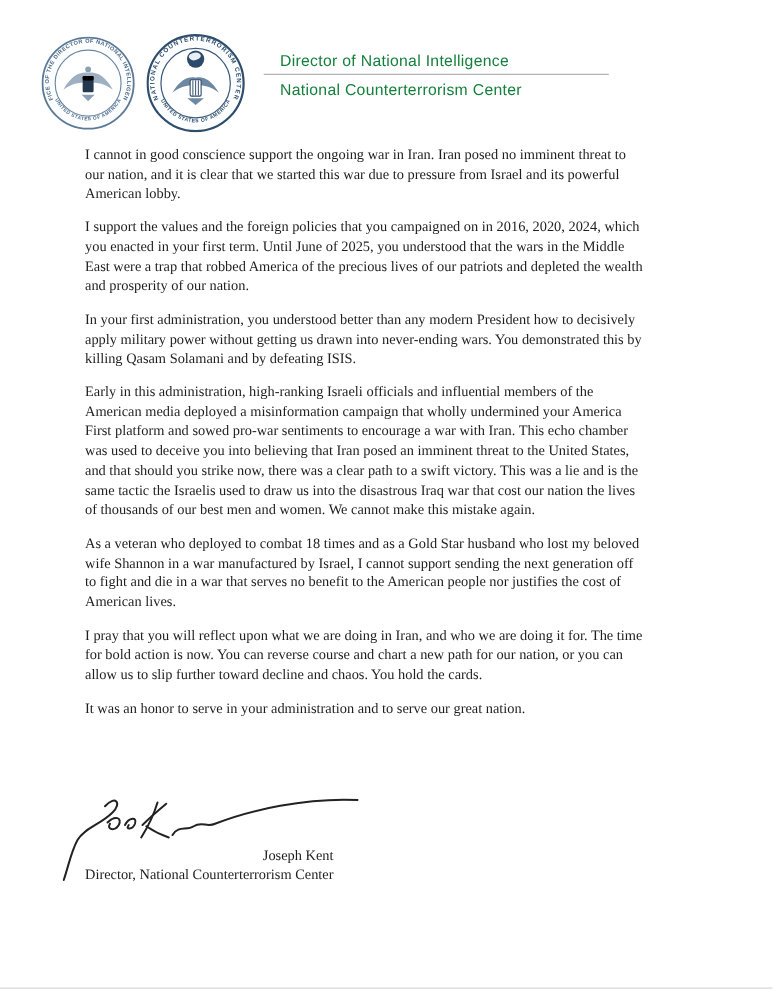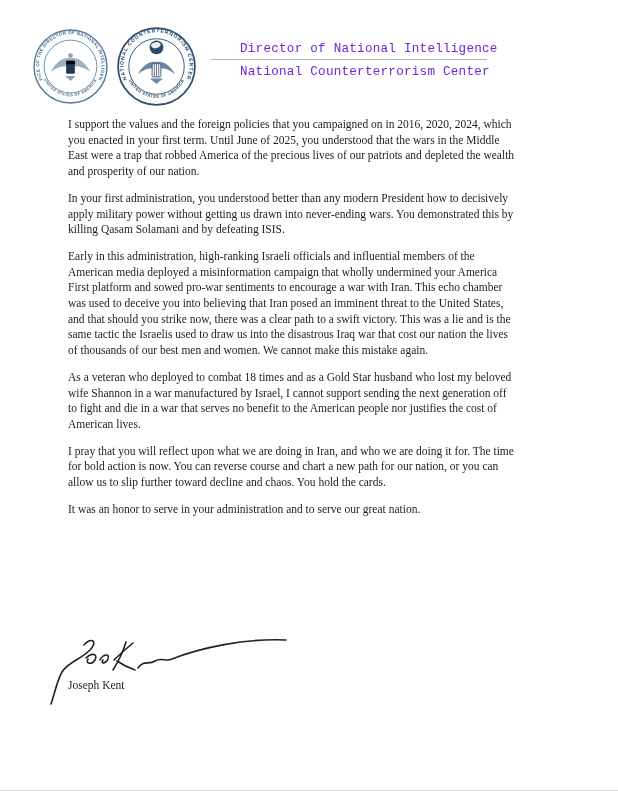--- a/index.html
+++ b/index.html
@@ -7,23 +7,23 @@
     width:618px;height:800px;position:relative;overflow:hidden;
     font-family:"Liberation Serif", serif;color:#1e1e1e;
   }
   .page{position:absolute;inset:0;background:#ffffff;}
 
   
   .seal{position:absolute;}
   .seal-odni{left:33px;top:29px;width:75px;height:75px;}
   .seal-nctc{left:117px;top:27px;width:79px;height:79px;}
   .agency-line{
-    position:absolute;left:240px;
-    font-family:Liberation Mono, monospace;
-    font-size:12.6px;color:#6d28d9;letter-spacing:0.25px;white-space:nowrap;
+    position:absolute;left:224px;
+    font-family:Liberation Sans, sans-serif;
+    font-size:12.6px;color:#15803d;letter-spacing:0.25px;white-space:nowrap;
   }
   .agency-line1{top:42px;}
   .agency-line2{top:65px;}
   .letterhead-rule{
     position:absolute;left:211px;top:59px;width:276px;height:1px;
     background:#b3b3b3;
   }
 
   
   .letter-body{
@@ -93,20 +93,23 @@
       <path d="M 34,34 v 11 M 36,34 v 11 M 38,34 v 11" stroke="#2c4a69" stroke-width="0.7" fill="none"></path>
       <path d="M 30,47 L 36,52 L 42,47 Z" fill="#6d88a3"></path>
     </g>
   </svg>
 
   <div class="agency-line agency-line1">Director of National Intelligence</div>
   <div class="letterhead-rule"></div>
   <div class="agency-line agency-line2">National Counterterrorism Center</div>
 
   <div class="letter-body">
+    <p>I cannot in good conscience support the ongoing war in Iran. Iran posed no imminent threat to
+our nation, and it is clear that we started this war due to pressure from Israel and its powerful
+American lobby.</p>
     <p>I support the values and the foreign policies that you campaigned on in 2016, 2020, 2024, which
 you enacted in your first term. Until June of 2025, you understood that the wars in the Middle
 East were a trap that robbed America of the precious lives of our patriots and depleted the wealth
 and prosperity of our nation.</p>
     <p>In your first administration, you understood better than any modern President how to decisively
 apply military power without getting us drawn into never-ending wars. You demonstrated this by
 killing Qasam Solamani and by defeating ISIS.</p>
     <p>Early in this administration, high-ranking Israeli officials and influential members of the
 American media deployed a misinformation campaign that wholly undermined your America
 First platform and sowed pro-war sentiments to encourage a war with Iran. This echo chamber
@@ -131,16 +134,17 @@
       <path d="M 50,27 C 53,21 60,20 58,26 C 56,31 50,31 53,27"></path>
       <path d="M 76,9 C 73,19 68,29 63,37"></path>
       <path d="M 64,27 C 70,21 77,15 83,10"></path>
       <path d="M 67,28 C 73,32 79,35 85,37"></path>
       <path d="M 88,35 C 93,27 99,32 105,28 C 111,24 116,29 122,26 C 150,15 195,5 236,7"></path>
     </g>
   </svg>
 
   <div class="signoff">
     <div>Joseph Kent</div>
+    <div>Director, National Counterterrorism Center</div>
   </div>
 
   <div class="scan-edge"></div>
 </div>
 
 </body></html>

